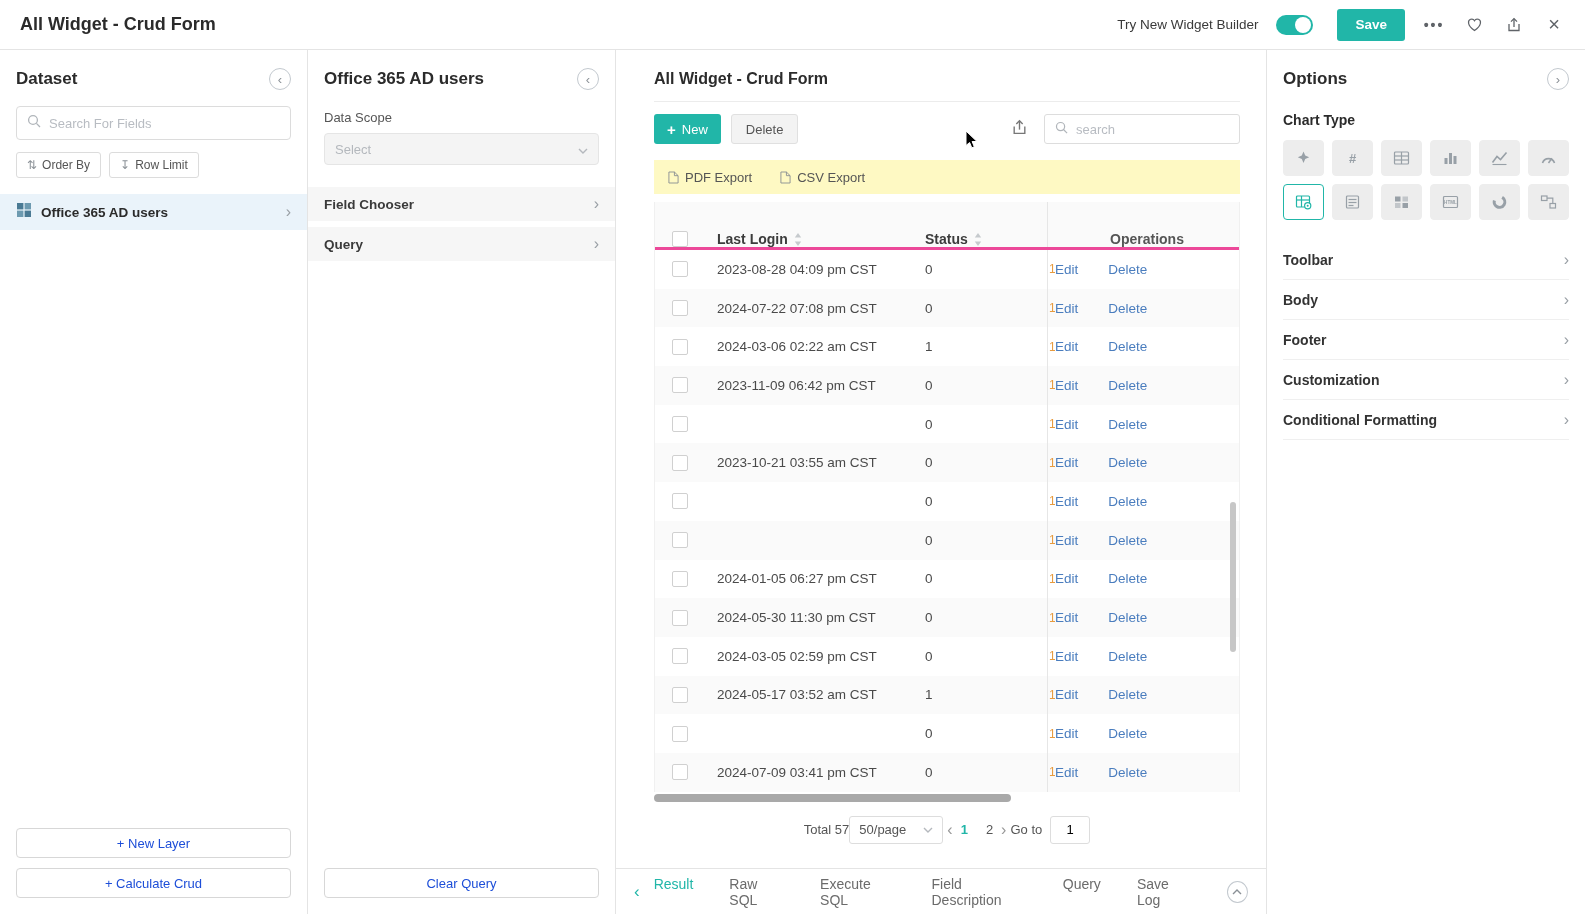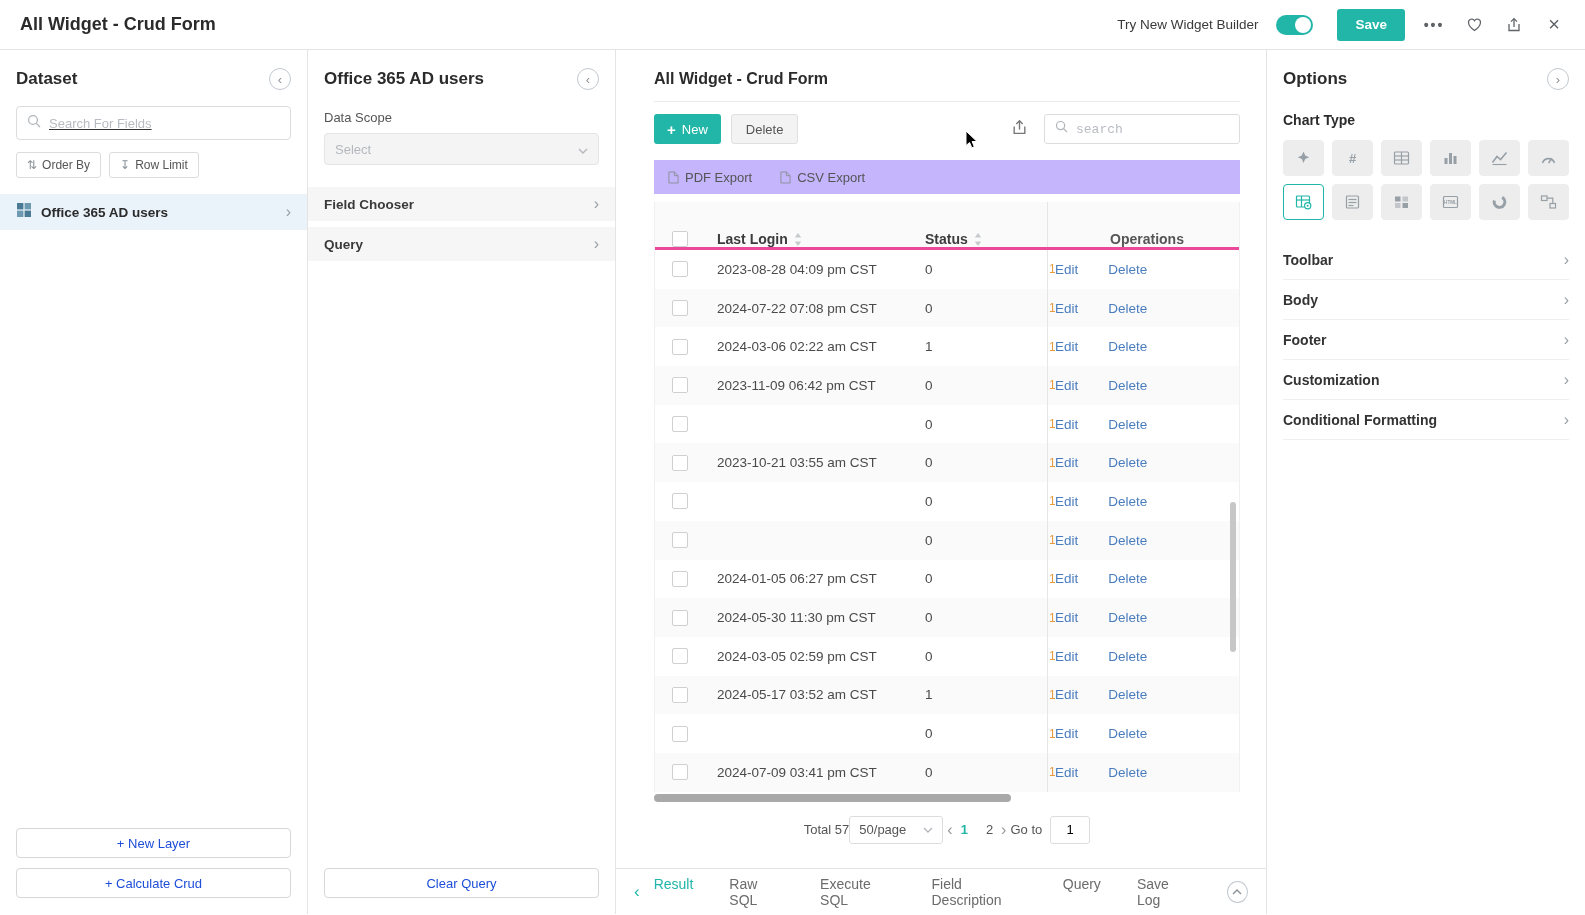--- a/index.html
+++ b/index.html
@@ -21,21 +21,21 @@
 
   
   .content { display:flex; height:864px; }
   .panel { position:relative; background:#fff; }
   .panel-1, .panel-2 { width:308px; border-right:1px solid #e4e4e4; padding:18px 16px; }
   .panel-head { display:flex; align-items:center; justify-content:space-between; }
   .panel-title { font-size:17px; font-weight:700; color:#2b2b2b; }
   .circle-btn { width:22px; height:22px; border:1px solid #c3c9cf; border-radius:50%; color:#8a9096; display:flex; align-items:center; justify-content:center; font-size:13px; cursor:pointer; background:#fff; }
 
   
-  .search-box { margin-top:16px; height:34px; border:1px solid #dcdcdc; border-radius:4px; display:flex; align-items:center; gap:8px; padding:0 10px; background:#fff;text-decoration:underline; }
+  .search-box { margin-top:16px; height:34px; border:1px solid #dcdcdc; border-radius:4px; display:flex; align-items:center; gap:8px; padding:0 10px; background:#fff; }
   .search-box input { border:none; outline:none; font-size:13px; width:100%; font-family:inherit; color:#333; }
   .search-box input::placeholder { color:#b8bcc2; }
   .chips { margin-top:12px; display:flex; gap:8px; }
   .chip { height:26px; padding:0 10px; border:1px solid #dcdcdc; border-radius:3px; background:#fff; font-size:12px; color:#555; display:flex; align-items:center; gap:5px; cursor:pointer; }
   .chip .ci { color:#8a9096; font-size:12px; }
   .dataset-item { margin:16px -16px 0; height:36px; background:#eaf3fa; display:flex; align-items:center; gap:9px; padding:0 16px; cursor:pointer; }
   .dataset-item .lbl { font-size:13.5px; font-weight:700; color:#2b2b2b; }
   .dataset-item .chev { margin-left:auto; color:#9aa0a6; font-size:16px; }
   .layer-btns { position:absolute; bottom:16px; left:16px; right:16px; display:flex; flex-direction:column; gap:10px; }
   .btn-outline { height:30px; border:1px solid #d7d7d7; border-radius:4px; background:#fff; font-size:13px; color:#1d4ed8; display:flex; align-items:center; justify-content:center; cursor:pointer; font-family:inherit; }
@@ -49,25 +49,25 @@
   .clear-btn { position:absolute; bottom:16px; left:16px; right:16px; }
 
   
   .widget-area { flex:1; border-right:1px solid #e4e4e4; padding:0 26px 0 38px; display:flex; flex-direction:column; position:relative; }
   .widget-title { margin-top:20px; padding-bottom:13px; font-size:16px; font-weight:700; color:#2b2b2b; border-bottom:1px solid #ececec; }
   .wtoolbar { margin-top:12px; display:flex; align-items:center; gap:10px; }
   .btn-new { background:var(--accent); color:#fff; border:none; height:30px; padding:0 13px; border-radius:3px; font-size:13px; display:flex; align-items:center; gap:6px; cursor:pointer; font-family:inherit; }
   .btn-new .plus { font-size:15px; font-weight:700; }
   .btn-del { background:#f3f3f3; border:1px solid #e0e0e0; color:#555; height:30px; padding:0 14px; border-radius:3px; font-size:13px; cursor:pointer; font-family:inherit; }
   .wtoolbar-right { margin-left:auto; display:flex; align-items:center; gap:16px; }
-  .search-small { width:196px; height:30px; border:1px solid #ddd; border-radius:3px; display:flex; align-items:center; gap:8px; padding:0 10px;font-family:Liberation Mono, monospace; }
+  .search-small { width:196px; height:30px; border:1px solid #ddd; border-radius:3px; display:flex; align-items:center; gap:8px; padding:0 10px; }
   .search-small input { border:none; outline:none; width:100%; font-size:13px; font-family:inherit; }
   .search-small input::placeholder { color:#b8bcc2; }
 
-  .export-bar { margin-top:16px; height:34px; background:#c4b5fd; display:flex; align-items:center; gap:28px; padding:0 14px; font-size:13px; color:#555; flex-shrink:0; }
+  .export-bar { margin-top:16px; height:34px; background:#fef9c3; display:flex; align-items:center; gap:28px; padding:0 14px; font-size:13px; color:#555; flex-shrink:0; }
   .export-item { display:flex; align-items:center; gap:6px; cursor:pointer; }
 
   .grid-wrap { margin-top:8px; position:relative; border-left:1px solid #f0f0f0; border-right:1px solid #f0f0f0; flex-shrink:0; }
   .thead { display:flex; align-items:flex-end; height:48px; background:#fafafa; border-bottom:3px solid #ec4899; font-weight:700; font-size:14px; color:#3c3c3c; }
   .col-check { width:50px; display:flex; justify-content:center; flex-shrink:0; }
   .col-login { width:210px; padding-left:12px; flex-shrink:0; display:flex; align-items:center; gap:6px; }
   .col-status { width:132px; padding-left:10px; flex-shrink:0; display:flex; align-items:center; gap:6px; }
   .col-sliver { width:8px; align-self:stretch; border-left:1px solid #e6e6e6; overflow:hidden; flex-shrink:0; display:flex; align-items:center; }
   .col-ops { flex:1; display:flex; align-items:center; }
   .thead .col-ops { justify-content:center; color:#555; }

